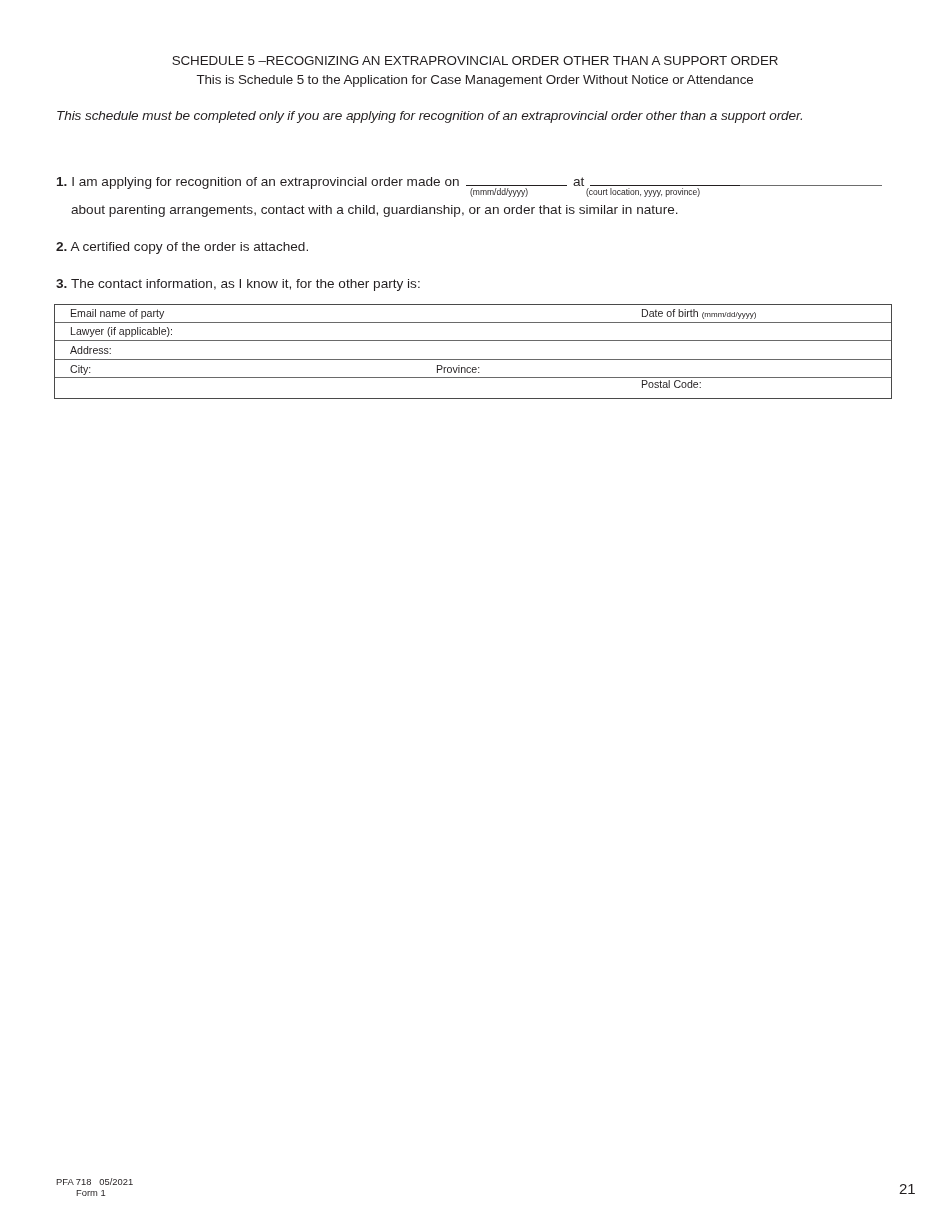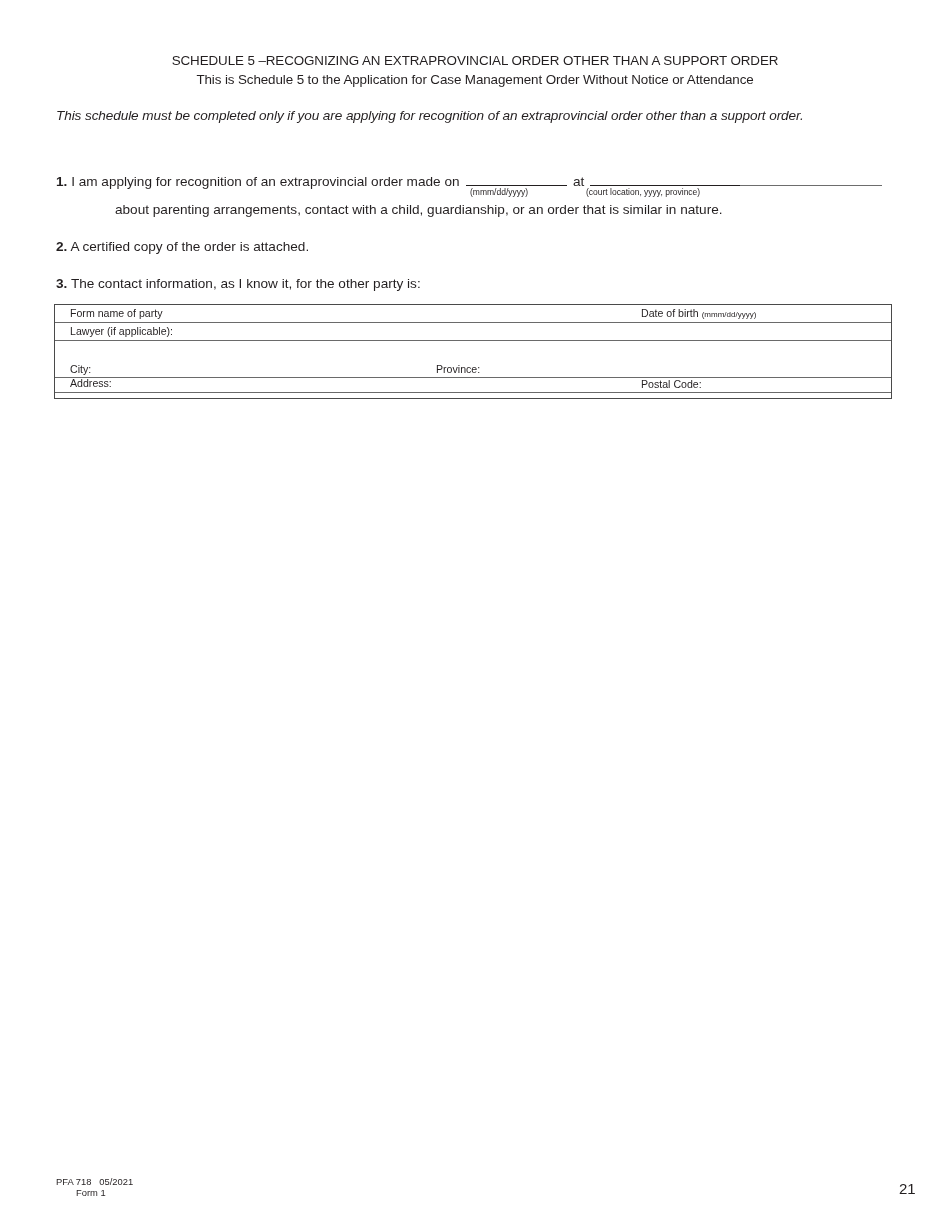--- a/index.html
+++ b/index.html
@@ -49,48 +49,48 @@
 <div class="abs para" style="left:56px; top:174px;">
   <b>1.</b>
   <span>I am applying for recognition of an extraprovincial order made on</span>
 </div>
 <div class="blank field" style="left:466px; top:185px; width:101px;"></div>
 <div class="abs hint" style="left:470px; top:187px;">(mmm/dd/yyyy)</div>
 <div class="abs para" style="left:573px; top:174px;">at</div>
 <div class="blank field" style="left:590px; top:185px; width:150px;"></div>
 <div class="blank blank-grey" style="left:740px; top:185px; width:142px;"></div>
 <div class="abs hint" style="left:586px; top:187px;">(court location, yyyy, province)</div>
-<div class="abs para" style="left:71px; top:202px;margin-left:44px;">about parenting arrangements, contact with a child, guardianship, or an order that is similar in nature.</div>
+<div class="abs para" style="left:71px; top:202px;">about parenting arrangements, contact with a child, guardianship, or an order that is similar in nature.</div>
 
 <div class="abs para" style="left:56px; top:239px;">
   <b>2.</b>
   <span>A certified copy of the order is attached.</span>
 </div>
 
 <div class="abs para" style="left:56px; top:276px;">
   <b>3.</b>
   <span>The contact information, as I know it, for the other party is:</span>
 </div>
 
 <div class="abs table">
   <div class="row" style="top:0; height:18px;">
     <div class="cell field" style="left:15px; top:2px;">
-      <span>Form name of party</span>
+      <span>Email name of party</span>
     </div>
     <div class="cell field" style="left:586px; top:2px;">
       <span>Date of birth</span>
       <small>(mmm/dd/yyyy)</small>
     </div>
   </div>
   <div class="row" style="top:18px; height:18px;">
     <div class="cell field" style="left:15px; top:2px;">
       <span>Lawyer (if applicable):</span>
     </div>
   </div>
-  <div class="row" style="top:36px; height:19px;margin-top:33px;">
+  <div class="row" style="top:36px; height:19px;">
     <div class="cell field" style="left:15px; top:3px;">
       <span>Address:</span>
     </div>
   </div>
   <div class="row" style="top:55px; height:18px;text-decoration:underline;">
     <div class="cell field" style="left:15px; top:3px;">
       <span>City:</span>
     </div>
     <div class="cell field" style="left:381px; top:3px;">
       <span>Province:</span>

